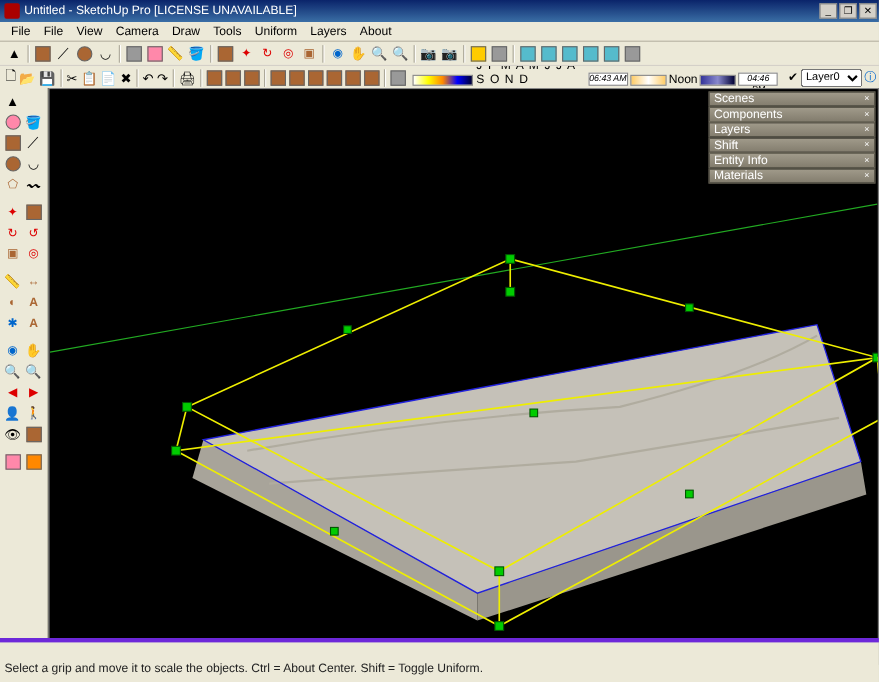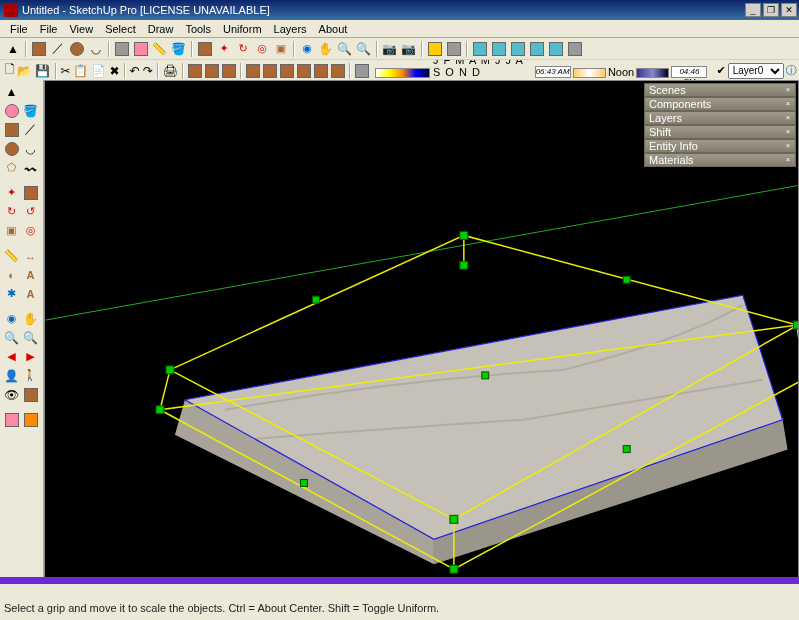--- a/index.html
+++ b/index.html
@@ -38,21 +38,21 @@
 
 
 .viewport { position: absolute; top: 80px; left: 44px; right: 0; bottom: 16px; background: #000000; border: 1px solid #888; overflow: hidden; }
 
 
 .panels { position: absolute; top: 2px; right: 2px; width: 152px; }
 .panel { height: 14px; background: linear-gradient(#a09a8a,#837d6e); color: #fff; border: 1px solid #6a6658; display: flex; align-items: center; padding: 0 4px; margin-bottom: 0; font-size: 10px; position: relative; }
 .panel .x { position: absolute; right: 2px; top: 1px; width: 10px; height: 10px; font-size: 8px; line-height: 10px; text-align: center; color: #fff; }
 
 
-.statusbar { position: absolute; bottom: 0; left: 0; right: 0; height: 16px; background: #ece9d8; border-top: 7px solid #6d28d9; padding: 18px 4px; font-size: 10px; color: #222; } .c-yellow{background:#fc0;} .c-orange{background:#f80;} .c-gray{background:#999;} .c-brown{background:#a63;}
+.statusbar { position: absolute; bottom: 0; left: 0; right: 0; height: 16px; background: #ece9d8; border-top: 4px solid #6d28d9; padding: 18px 4px; font-size: 10px; color: #222; } .c-yellow{background:#fc0;} .c-orange{background:#f80;} .c-gray{background:#999;} .c-brown{background:#a63;}
 .c-cyan{background:#5bc;} .c-pink{background:#f8a;}
 .sq { width: 14px; height: 14px; border: 1px solid #666; }
 .ci { width: 14px; height: 14px; border-radius: 50%; border: 1px solid #666; }
 
 </style>
 </head>
 <body>
 
 <div class="titlebar">
   <div class="icon"></div>
@@ -61,21 +61,21 @@
     <div class="winbtn">_</div>
     <div class="winbtn">❐</div>
     <div class="winbtn">✕</div>
   </div>
 </div>
 
 <div class="menubar">
   <span>File</span>
   <span>File</span>
   <span>View</span>
-  <span>Select</span>
+  <span>Camera</span>
   <span>Draw</span>
   <span>Tools</span>
   <span>Uniform</span>
   <span>Layers</span>
   <span>About</span>
 </div>
 
 <div class="tbrow">
   <div class="tbtn">▲</div>
   <div class="sep"></div>

